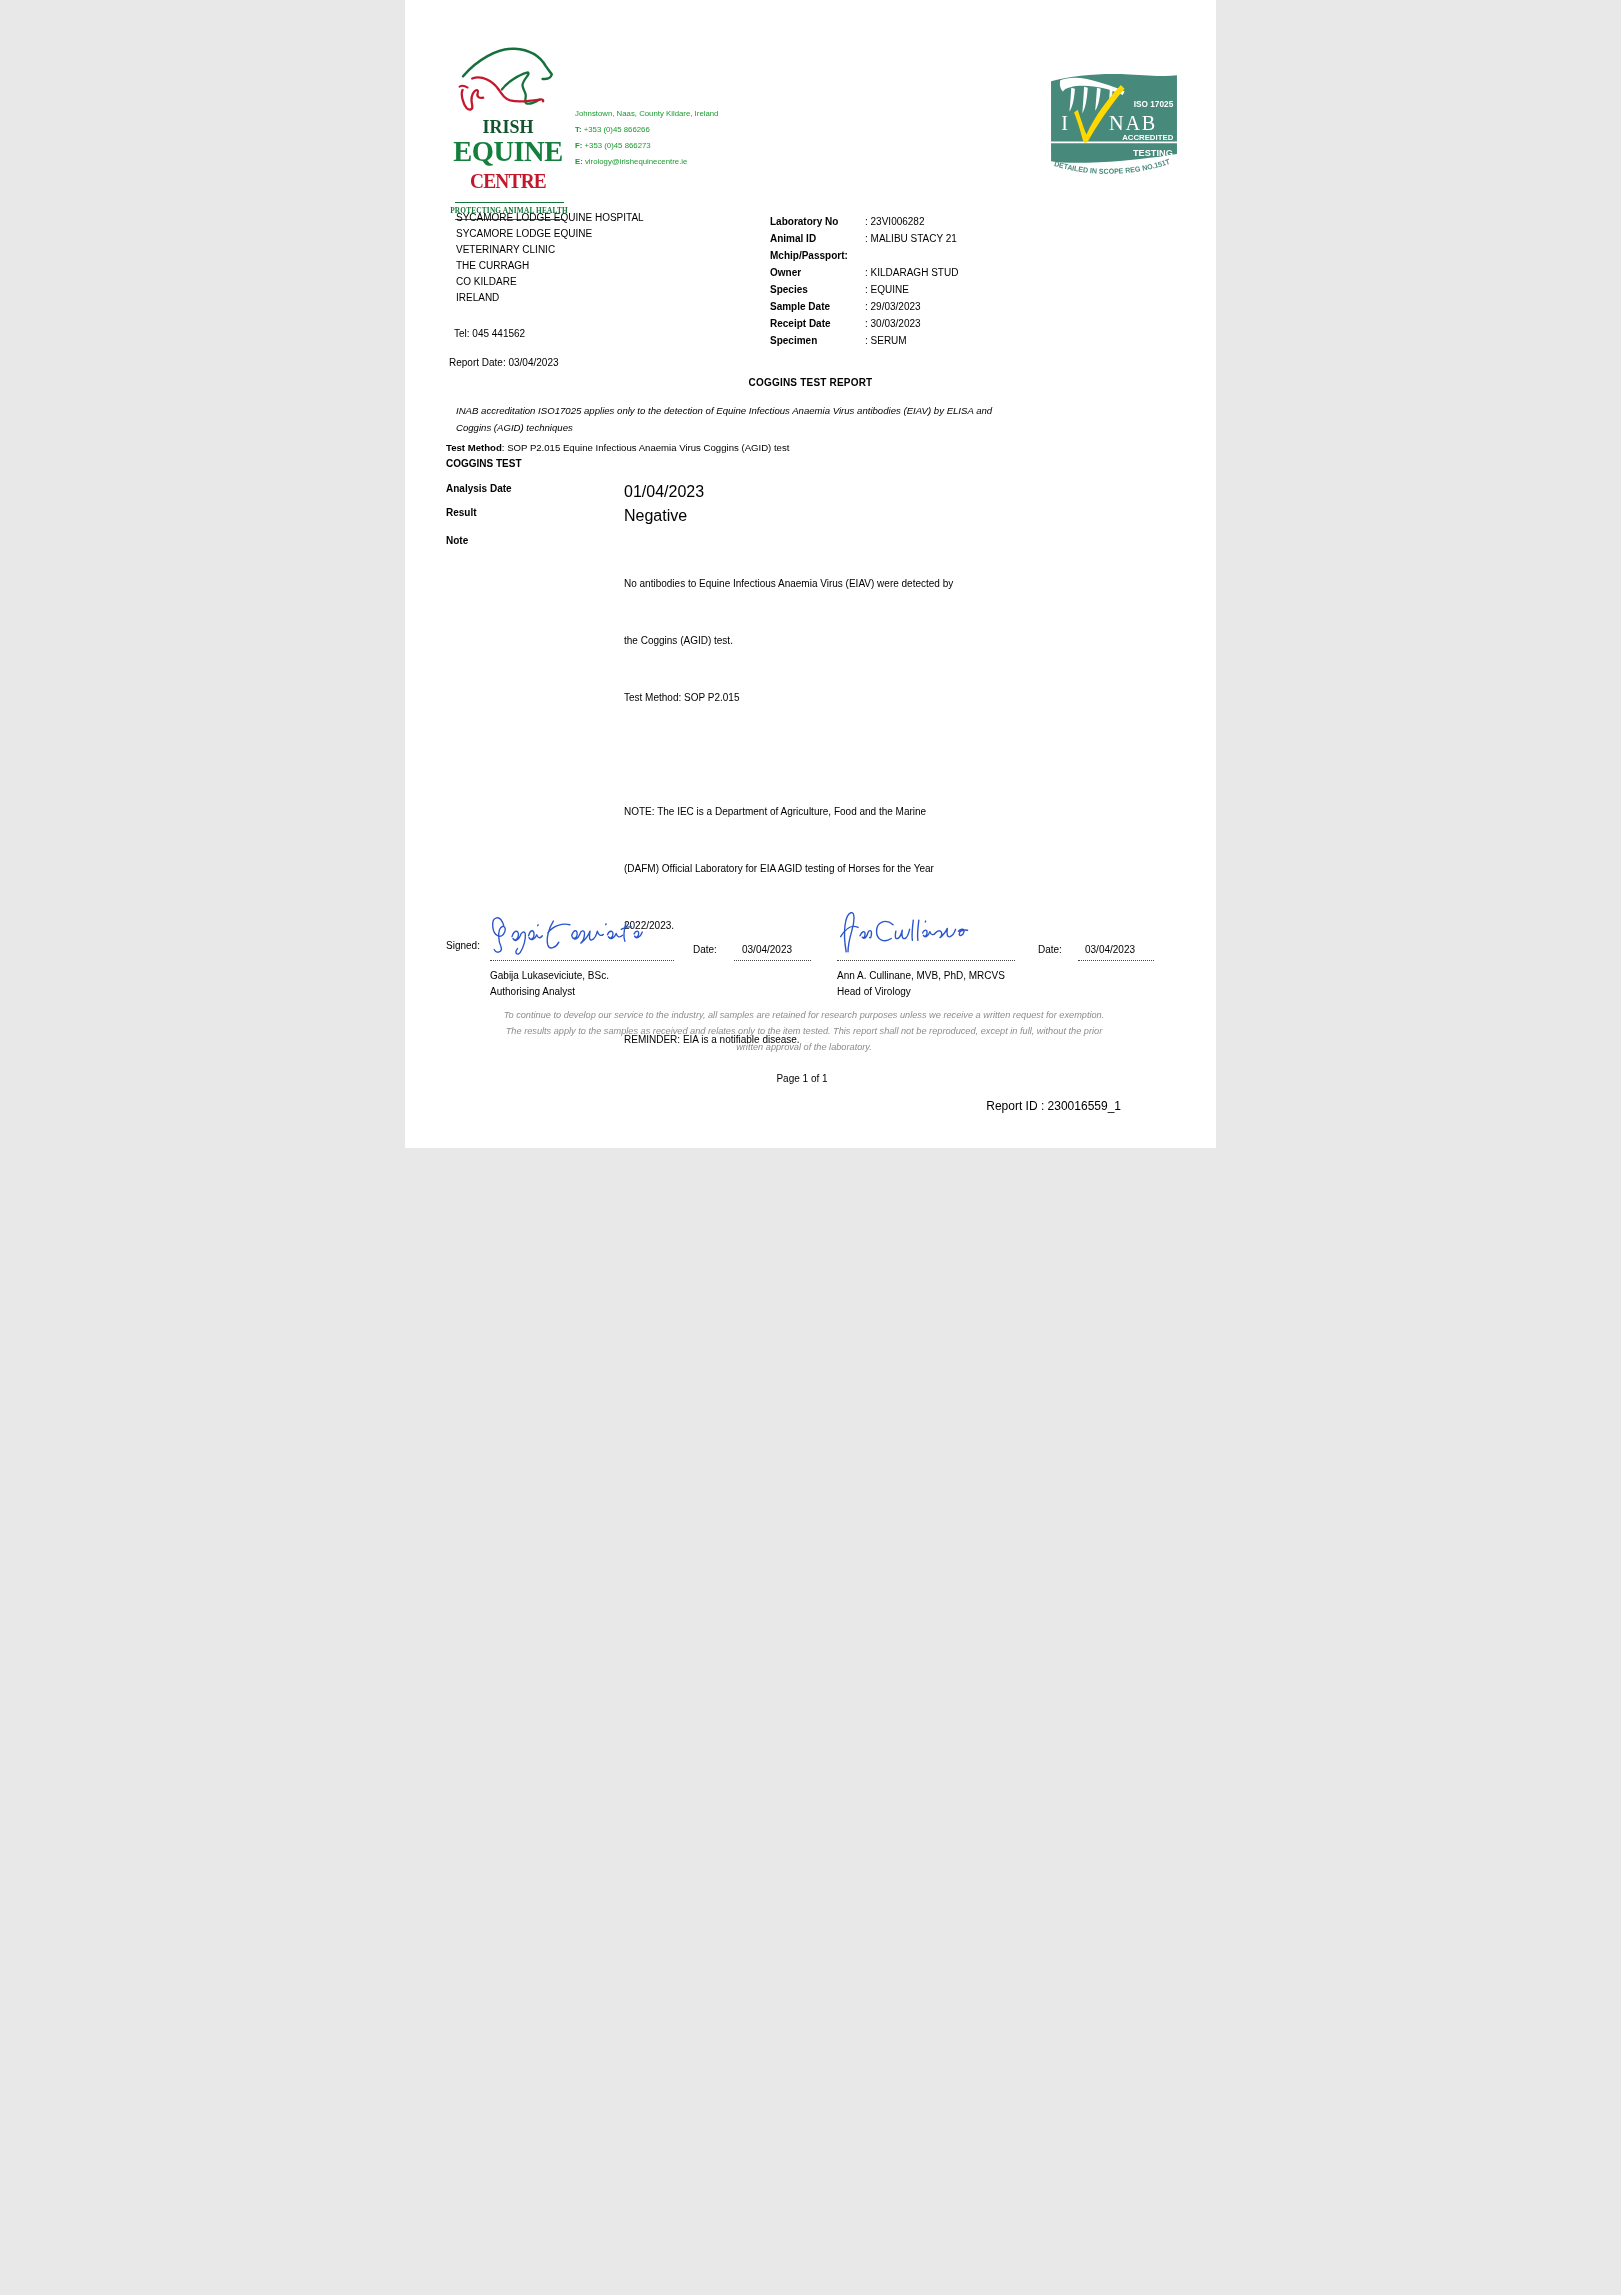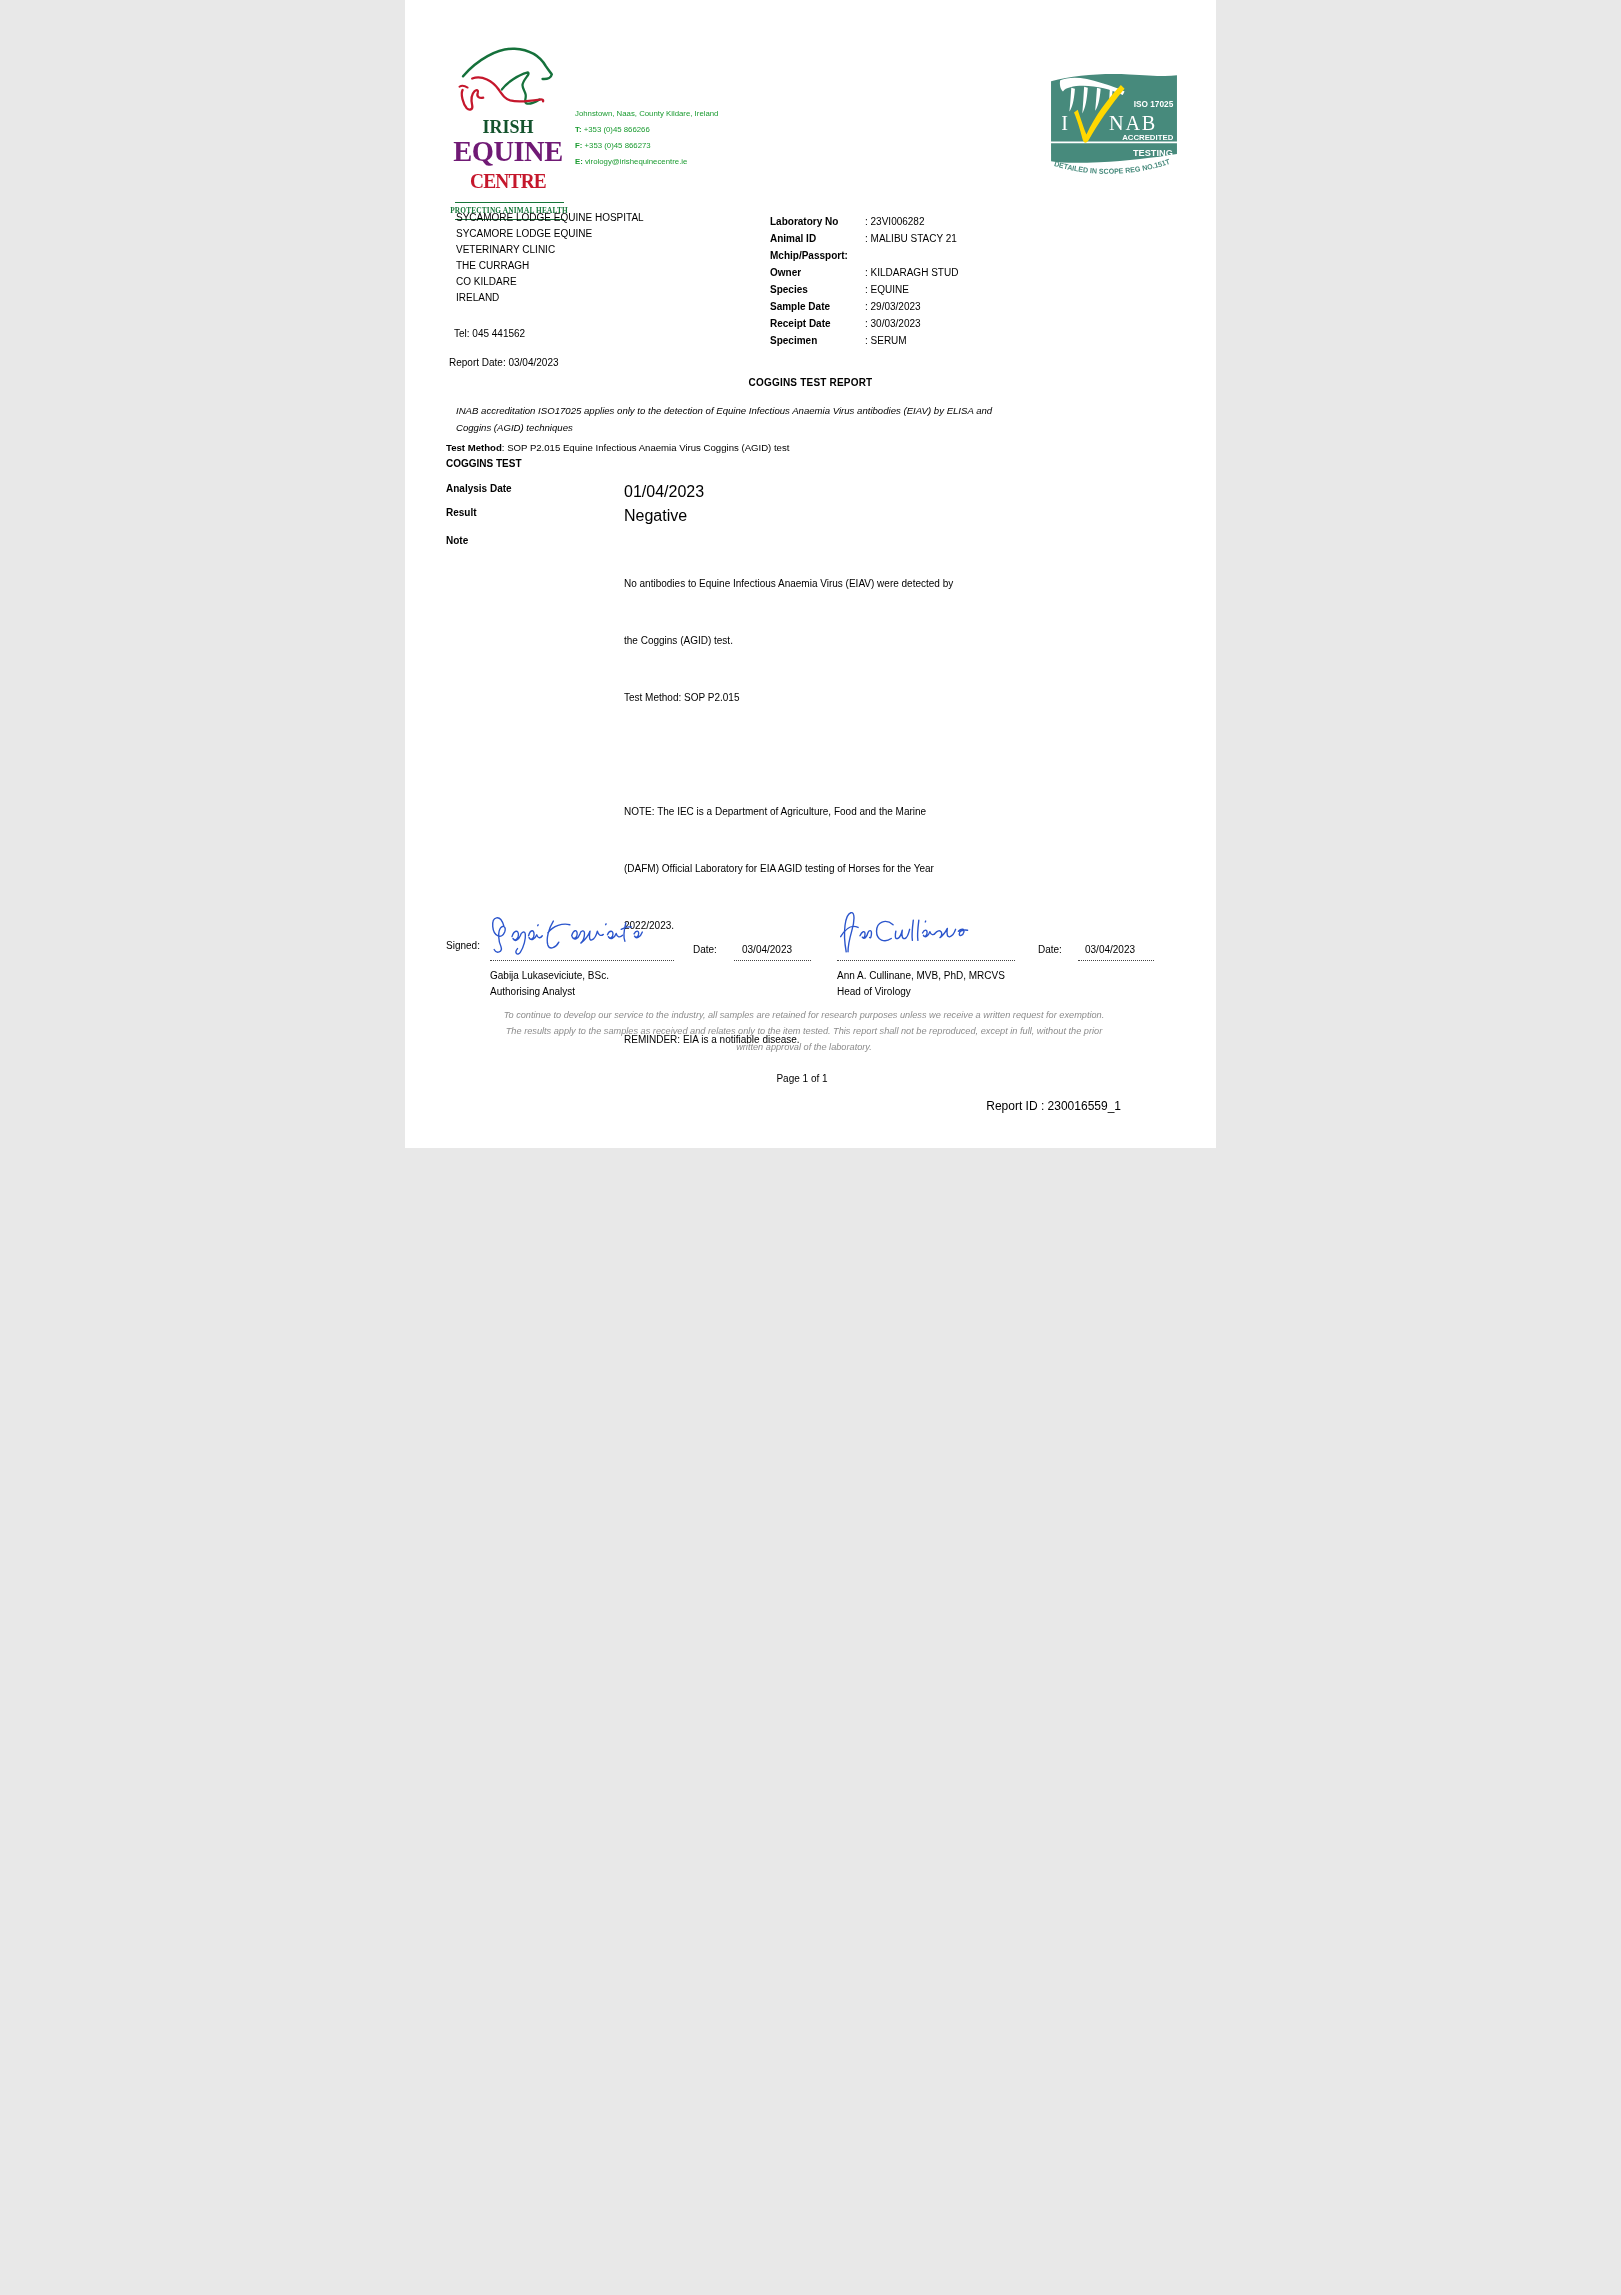--- a/index.html
+++ b/index.html
@@ -8,21 +8,21 @@
     background:#ffffff; overflow:hidden;
     font-family:"Liberation Sans", sans-serif; color:#000;
   }
   .abs { position:absolute; }
   .b { font-weight:bold; }
   .serif { font-family:"Liberation Serif", serif; }
 
   
   .logo-text { left:44px; top:118px; width:118px; text-align:center; line-height:1; }
   .logo-irish  { font-size:18px; font-weight:bold; color:#14532d; letter-spacing:0px; }
-  .logo-equine { font-size:28.5px; font-weight:bold; color:#701a75; letter-spacing:-0.5px; margin-top:1.8px; }
+  .logo-equine { font-size:28.5px; font-weight:bold; color:#15803d; letter-spacing:-0.5px; margin-top:1.8px; }
   .logo-centre { font-size:22px; font-weight:bold; color:#c5172c; letter-spacing:-0.9px; margin-top:3.7px; transform:scaleX(0.88); transform-origin:center; }
   .logo-rule { left:50px; width:109px; height:1.4px; background:#157538; }
   .logo-tagline { left:44px; top:206px; width:120px; text-align:center; font-size:7.3px; font-weight:bold; color:#157538; letter-spacing:0.2px; }
 
   .contact { left:170px; top:106px; font-size:7.8px; line-height:16px; color:#1a9b30; }
   .contact .b { color:#1a9b30; }
 
   
   .addr { left:51px; top:210px; font-size:10px; line-height:16px; }
   .tel { left:49px; top:328px; font-size:10px; }

